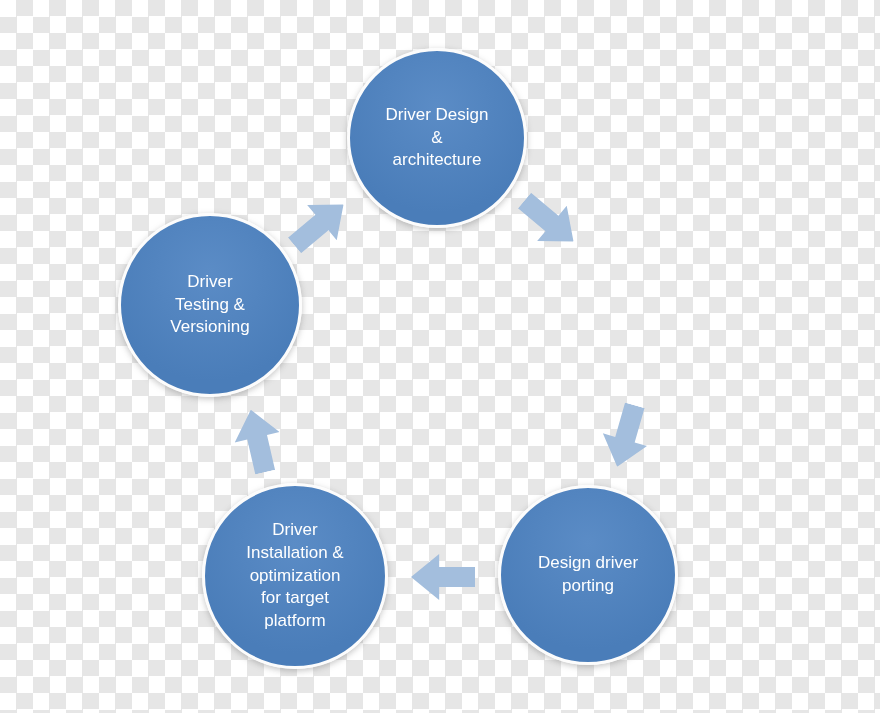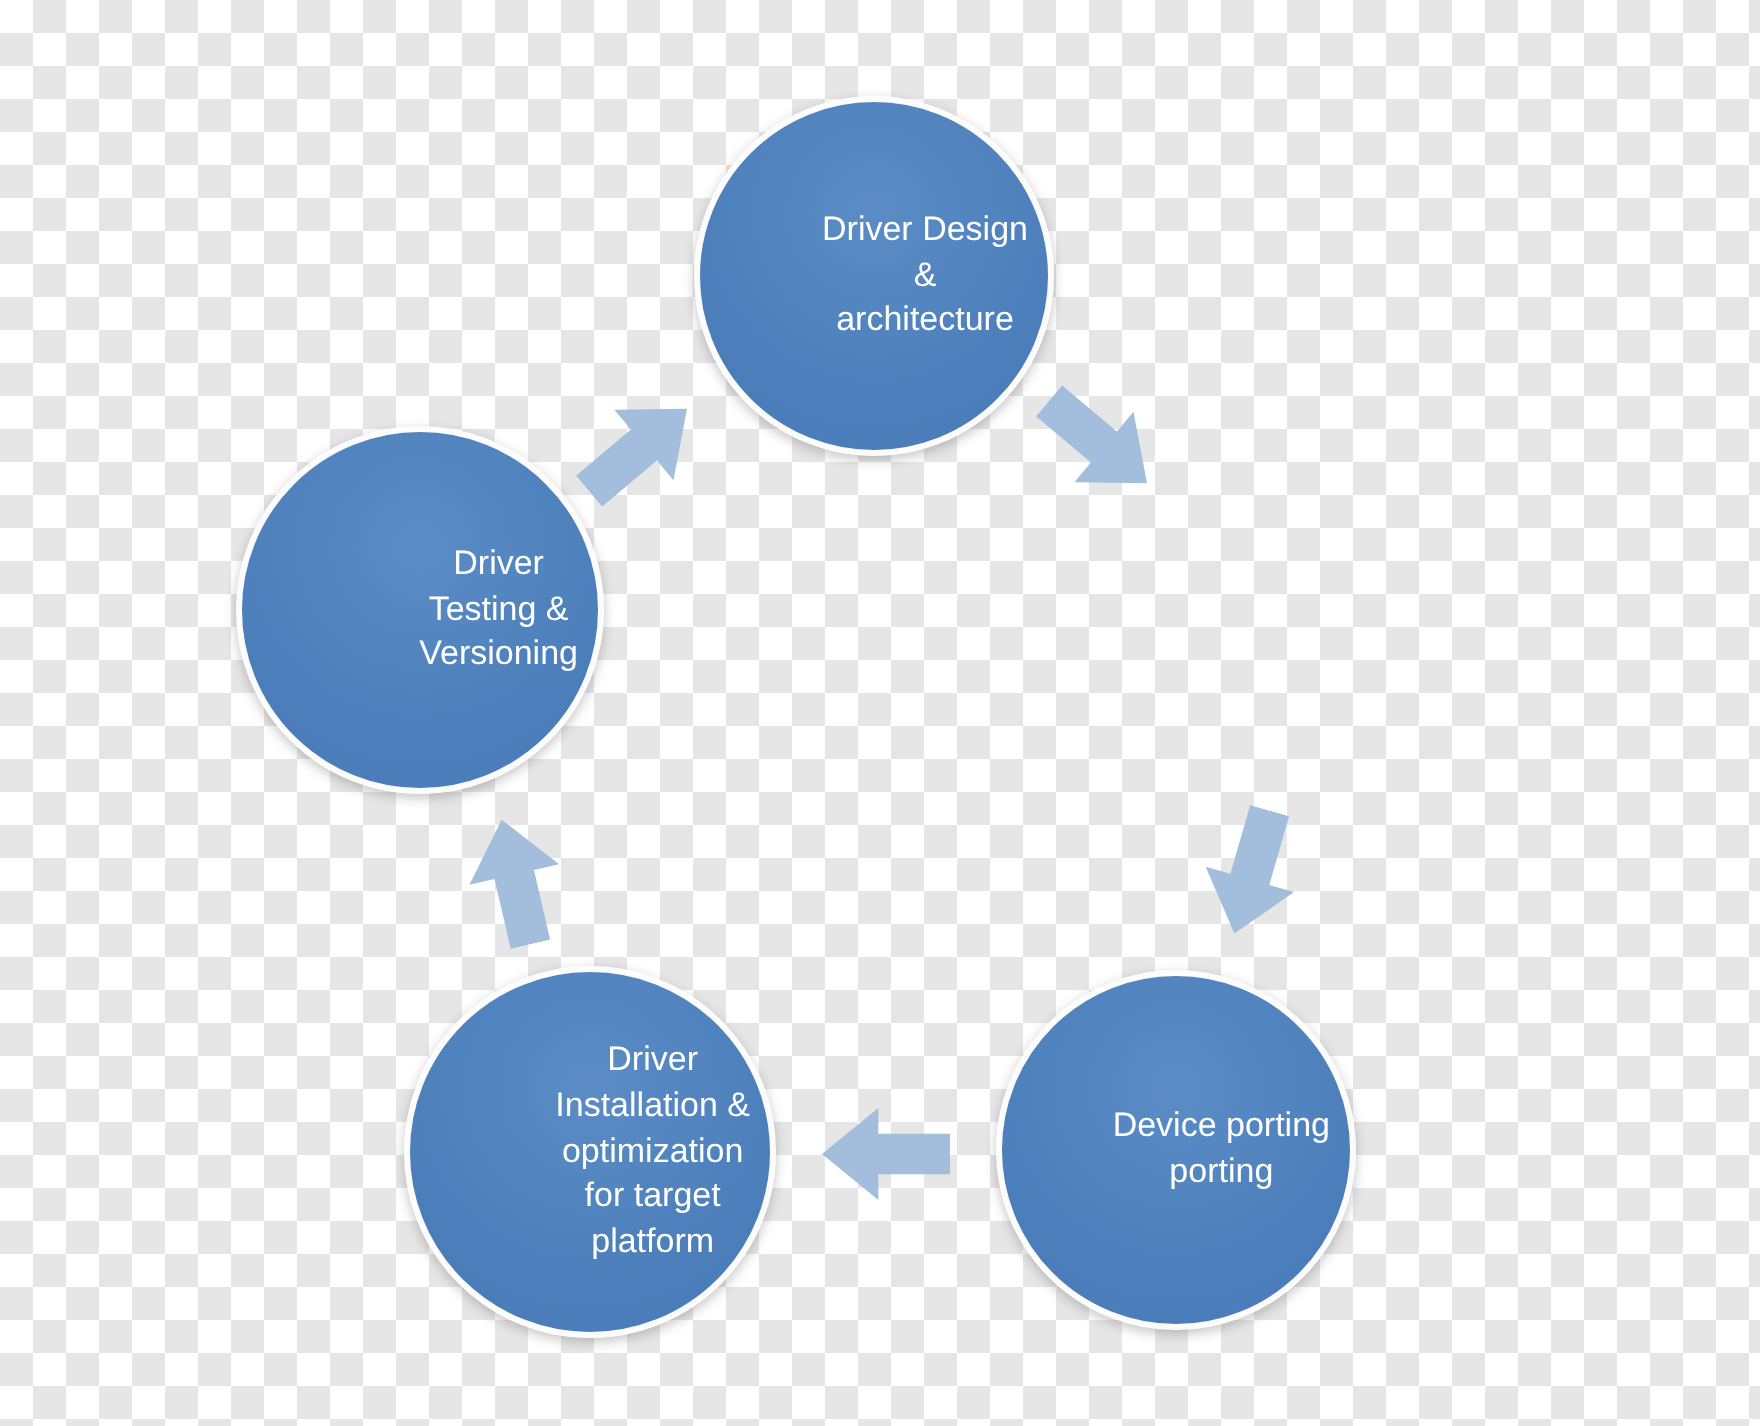--- a/index.html
+++ b/index.html
@@ -25,21 +25,21 @@
     position: absolute;
     box-sizing: border-box;
     border-radius: 50%;
     background: radial-gradient(circle at 50% 32%,
                 var(--node-highlight, #5b8cc6) 0%,
                 var(--node-fill, #4a7db9) 72%);
     border: 3px solid #fcfcfc;
     box-shadow: 0 2px 6px rgba(110,110,110,0.40);
     display: flex;
     align-items: center;
-    justify-content: flex-end;
+    justify-content: center;
     text-align: center;
   }
   .node .label {
     color: var(--node-text, #ffffff);
     font-size: 17px;
     line-height: 1.34;
     white-space: pre-line;
     padding: 0 10px;
   }
 
@@ -69,21 +69,21 @@
 <div class="canvas">
 
   <div class="node node-design">
     <span class="label">Driver Design
 &amp;
 architecture</span>
   </div>
 
 
   <div class="node node-porting">
-    <span class="label">Device porting
+    <span class="label">Design driver
 porting</span>
   </div>
 
   <div class="node node-installation">
     <span class="label">Driver
 Installation &amp;
 optimization
 for target
 platform</span>
   </div>

